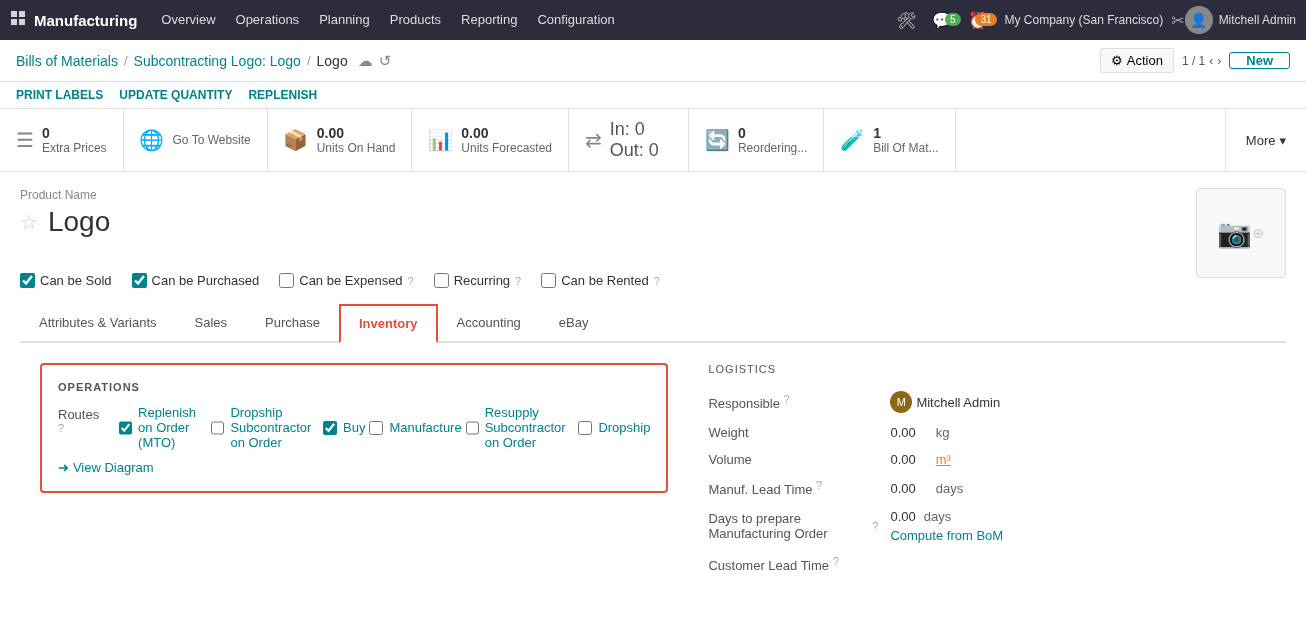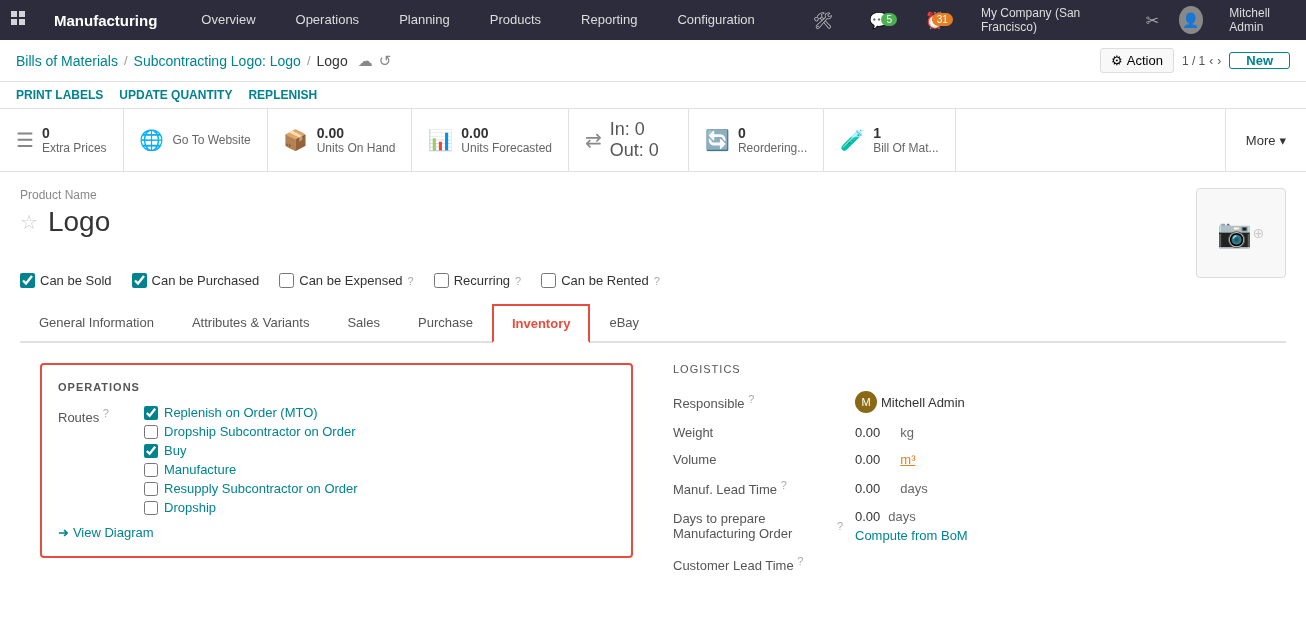--- a/index.html
+++ b/index.html
@@ -6,21 +6,21 @@
     body { font-family: Arial, sans-serif; font-size: 13px; color: #333; background: #fff; overflow-x: hidden; }
 
     
     .top-nav {
       background: #2c2c3c;
       color: #fff;
       display: flex;
       align-items: center;
       padding: 8px 10px;
       height: 40px;
-      gap: 20px;
+      gap: 0;
     }
     .top-nav .app-grid { margin-right: 6px; cursor: pointer; }
     .top-nav .app-name { font-weight: bold; font-size: 15px; margin-right: 14px; color: #fff; }
     .top-nav .nav-item { color: #ddd; padding: 0 10px; height: 40px; line-height: 40px; cursor: pointer; font-size: 13px; text-align: center; }
     .top-nav .spacer { flex: 1; }
     .top-nav .icon-btn { color: #ccc; font-size: 16px; padding: 0 8px; cursor: pointer; position: relative; }
     .badge { background: #4caf50; color: #fff; border-radius: 10px; font-size: 10px; padding: 1px 5px; position: absolute; top: 2px; right: 0; }
     .badge-orange { background: #e67e22; }
     .company-name { color: #ddd; font-size: 12px; margin: 0 8px; }
     .user-avatar { width: 28px; height: 28px; border-radius: 50%; background: #888; display: flex; align-items: center; justify-content: center; overflow: hidden; }
@@ -111,21 +111,21 @@
     
     .operations-box {
       border: 2px solid #e74c3c;
       border-radius: 4px;
       padding: 16px;
       margin-bottom: 16px;
     }
     .section-title { font-size: 11px; font-weight: bold; color: #555; text-transform: uppercase; letter-spacing: 1px; margin-bottom: 12px; }
     .routes-row { display: flex; gap: 16px; align-items: flex-start; }
     .routes-label { font-size: 13px; color: #555; width: 70px; padding-top: 2px; }
-    .routes-list { display: flex; flex-direction: column; gap: 4px; }
+    .routes-list { display: flex; gap: 4px; }
     .route-item { display: flex; align-items: center; gap: 6px; font-size: 13px; }
     .route-item input[type=checkbox] { accent-color: #00838f; width: 14px; height: 14px; }
     .route-item label { color: #00838f; cursor: pointer; }
     .view-diagram { color: #00838f; font-size: 13px; cursor: pointer; margin-top: 10px; display: flex; align-items: center; gap: 4px; }
 
     
     .logistics-title { font-size: 11px; font-weight: normal; color: #555; text-transform: uppercase; letter-spacing: 1px; margin-bottom: 16px; }
     .logistics-row { display: flex; align-items: center; gap: 12px; margin-bottom: 12px; }
     .logistics-label { font-size: 13px; color: #555; width: 170px; flex-shrink: 0; }
     .logistics-value { font-size: 13px; color: #333; }
@@ -305,25 +305,25 @@
     </div>
     <div class="form-header-right">
       <div class="product-image">
         <span style="font-size:28px;color:#ccc;">📷</span>
         <span style="font-size:14px;color:#ccc;">⊕</span>
       </div>
     </div>
   </div>
 
   <div class="tabs">
-    <div class="tab">General Information</div>
     <div class="tab">Attributes &amp; Variants</div>
     <div class="tab">Sales</div>
     <div class="tab">Purchase</div>
     <div class="tab active">Inventory</div>
+    <div class="tab">Accounting</div>
     <div class="tab">eBay</div>
   </div>
 
   <div class="tab-content">
 
     <div class="col-left">
       <div class="operations-box">
         <div class="section-title">OPERATIONS</div>
         <div class="routes-row">
           <div class="routes-label">

